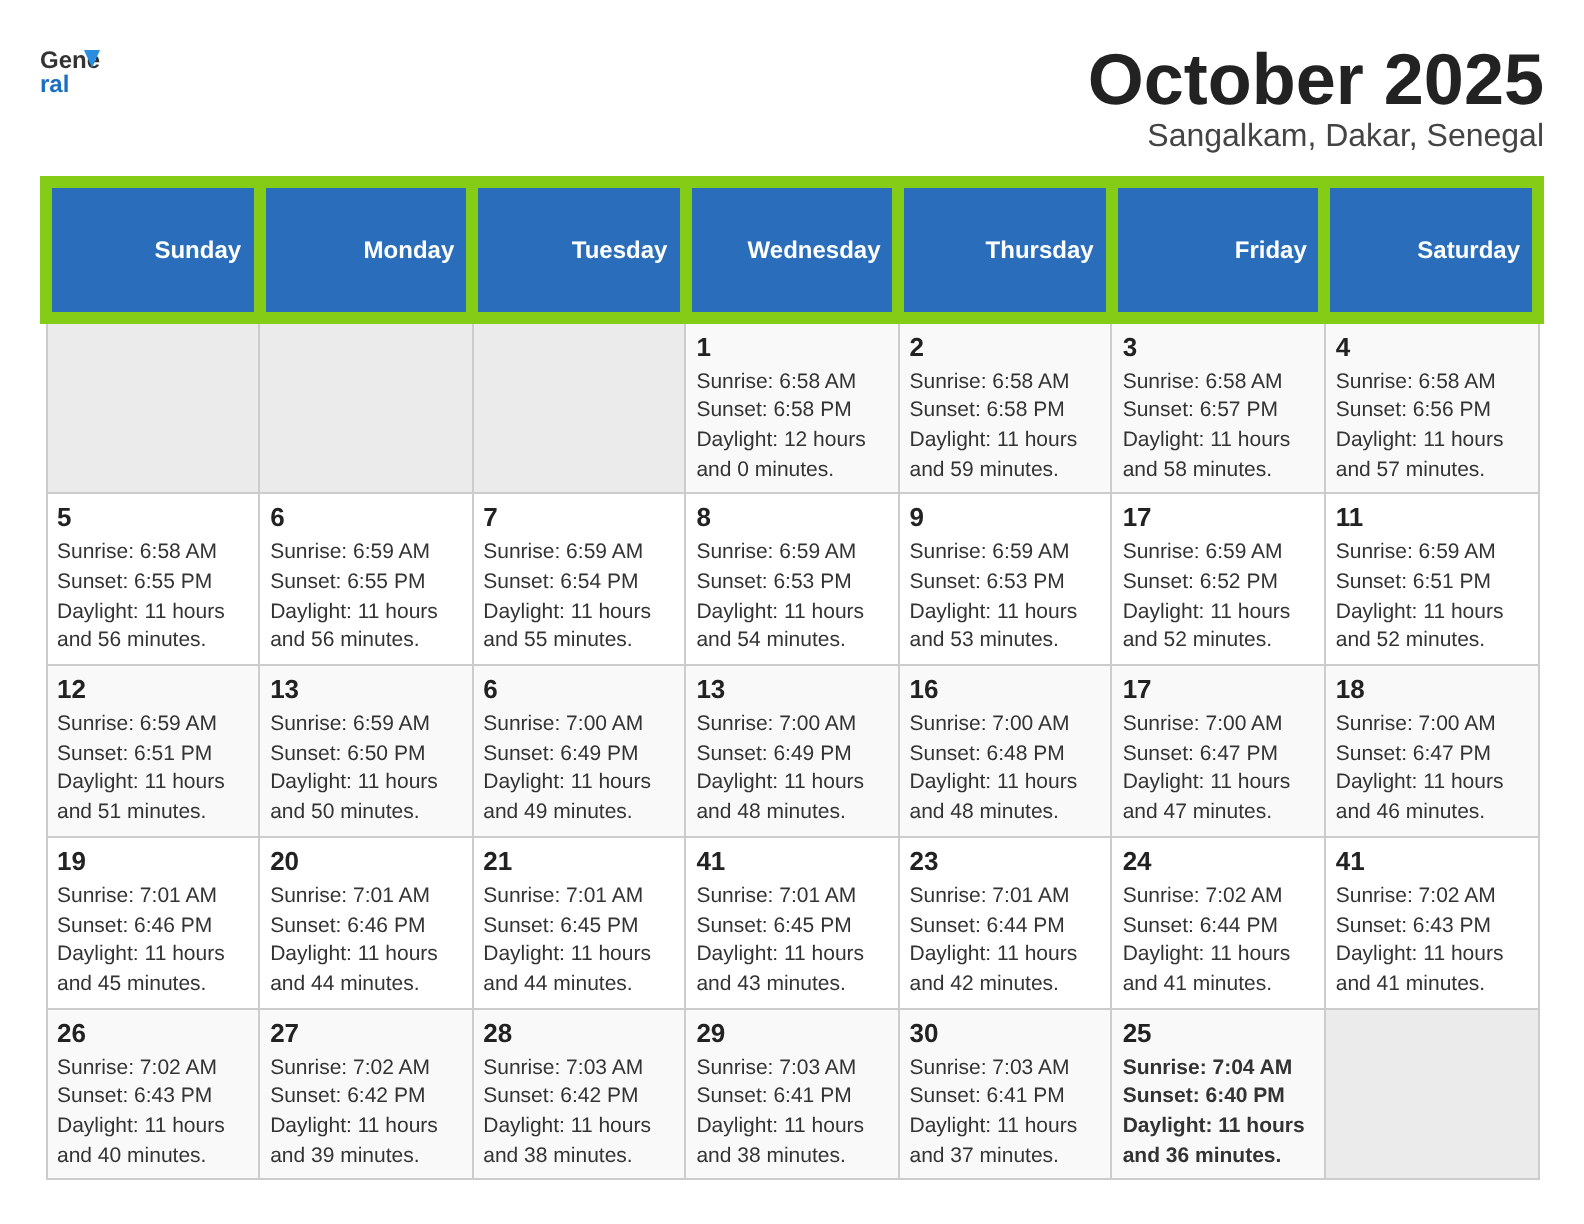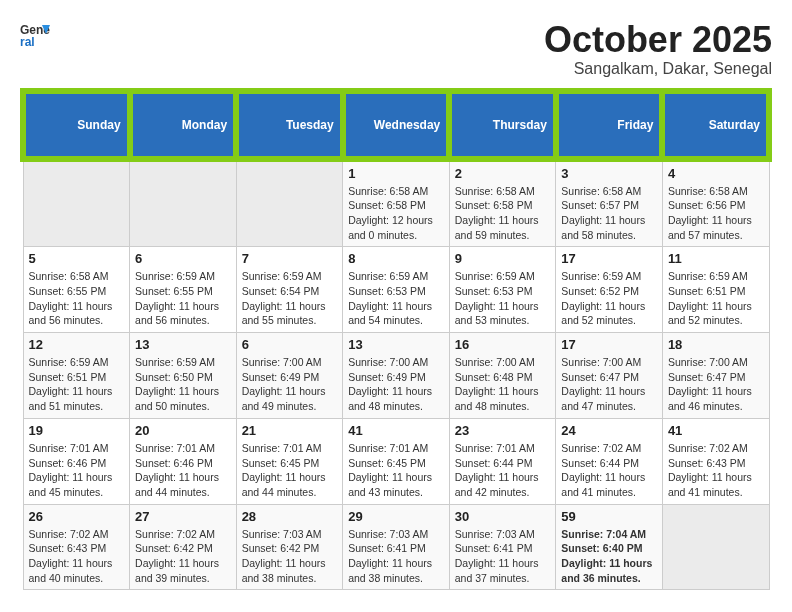--- a/index.html
+++ b/index.html
@@ -336,21 +336,21 @@
 and 38 minutes.</div>
         </td>
         <td>
           <div class="day-number">30</div>
           <div class="day-info" style="white-space: pre-line;">Sunrise: 7:03 AM
 Sunset: 6:41 PM
 Daylight: 11 hours
 and 37 minutes.</div>
         </td>
         <td>
-          <div class="day-number">59</div>
+          <div class="day-number">25</div>
           <div class="day-info" style="white-space: pre-line; font-weight: bold;">Sunrise: 7:04 AM
 Sunset: 6:40 PM
 Daylight: 11 hours
 and 36 minutes.</div>
         </td>
         <td class="empty"></td>
       </tr>
     </tbody>
 </table>
 

